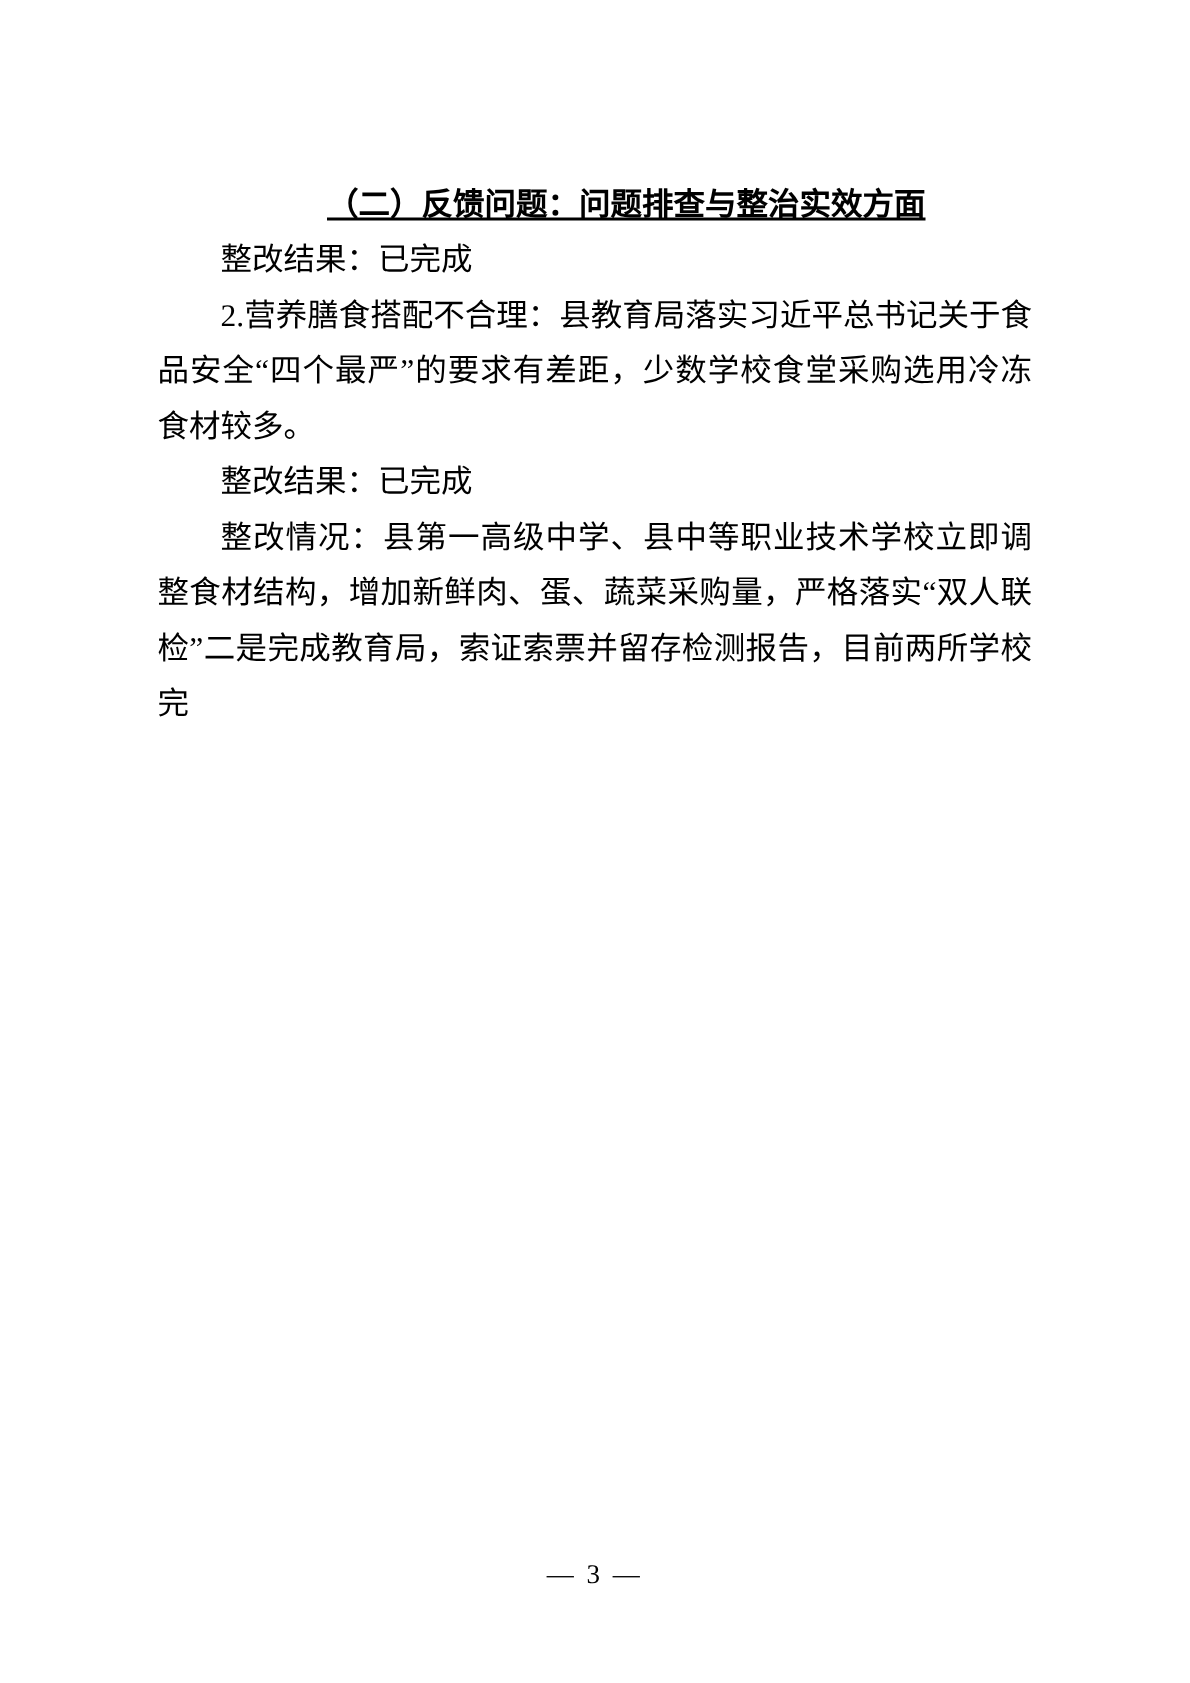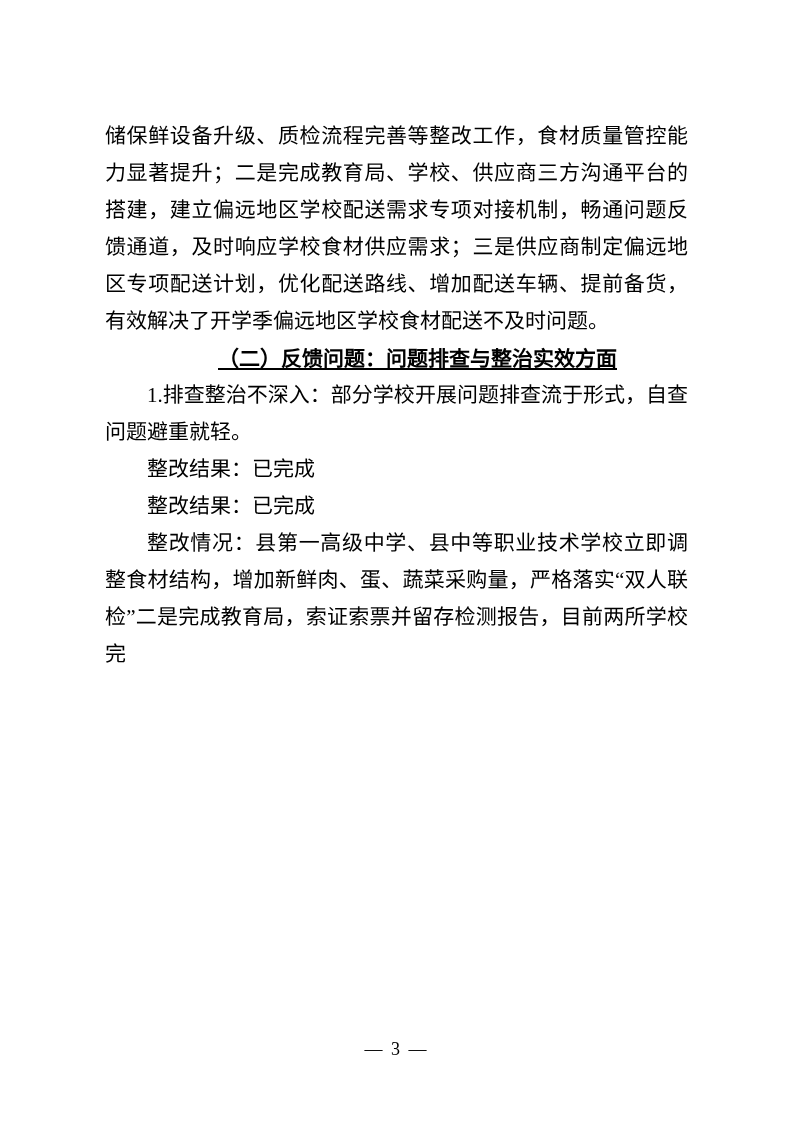--- a/index.html
+++ b/index.html
@@ -50,22 +50,21 @@
     font-size: 18px;
     color: #000000;
     letter-spacing: 2px;
   }
 </style>
 </head>
 <body>
 
 <div class="page">
   <div class="doc-body">
-    <p class="p-continuation">储保鲜设备升级、质检流程完善等整改工作，食材质量管控能力显著提升；二是完成教育局、学校、供应商三方沟通平台的搭建，建立偏远地区学校配送需求专项对接机制，畅通问题反馈通道，及时响应学校食材供应需求；三是供应商制定偏远地区专项配送计划，优化配送路线、增加配送车辆、提前备货，有效解决了开学季偏远地区学校食材配送不及时问题。</p>
     <p class="p-heading">（二）反馈问题：问题排查与整治实效方面</p>
-    <p>1.排查整治不深入：部分学校开展问题排查流于形式，自查问题避重就轻。</p>
     <p>整改结果：已完成</p>
+    <p>2.营养膳食搭配不合理：县教育局落实习近平总书记关于食品安全“四个最严”的要求有差距，少数学校食堂采购选用冷冻食材较多。</p>
     <p>整改结果：已完成</p>
     <p>整改情况：县第一高级中学、县中等职业技术学校立即调整食材结构，增加新鲜肉、蛋、蔬菜采购量，严格落实“双人联检”二是完成教育局，索证索票并留存检测报告，目前两所学校完</p>
   </div>
 
   <div class="page-footer">— 3 —</div>
 </div>
 
 </body></html>

